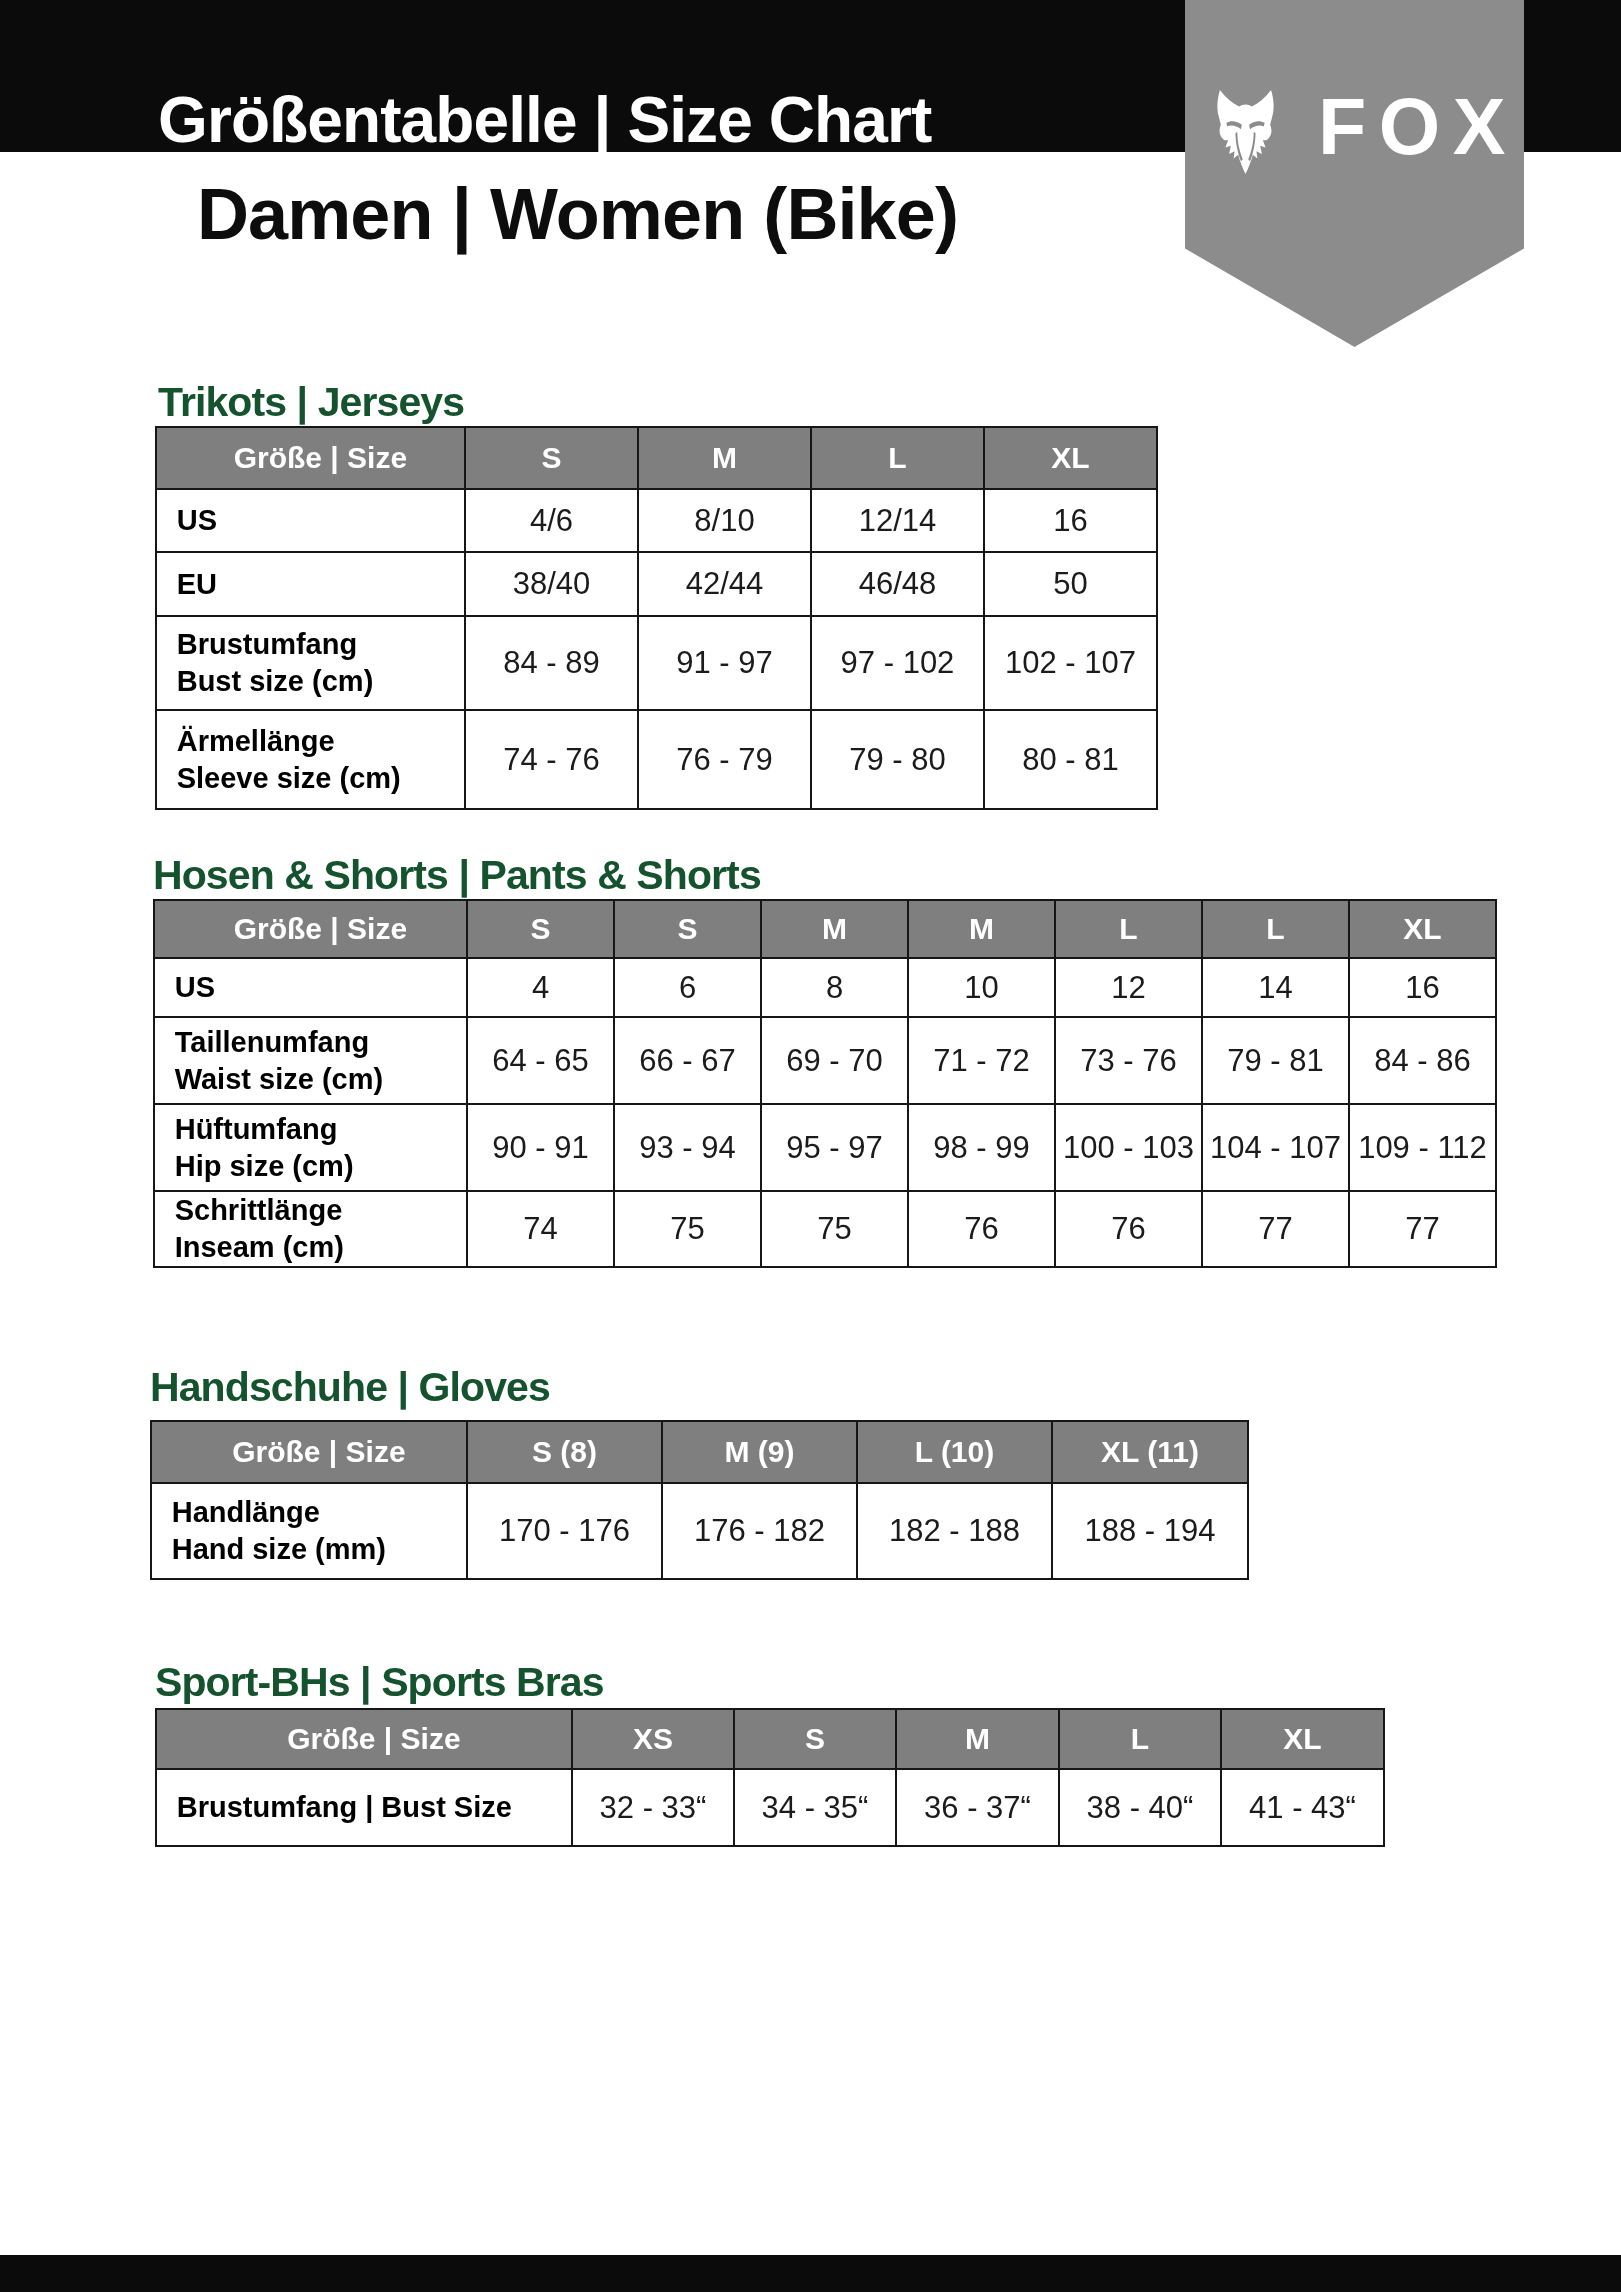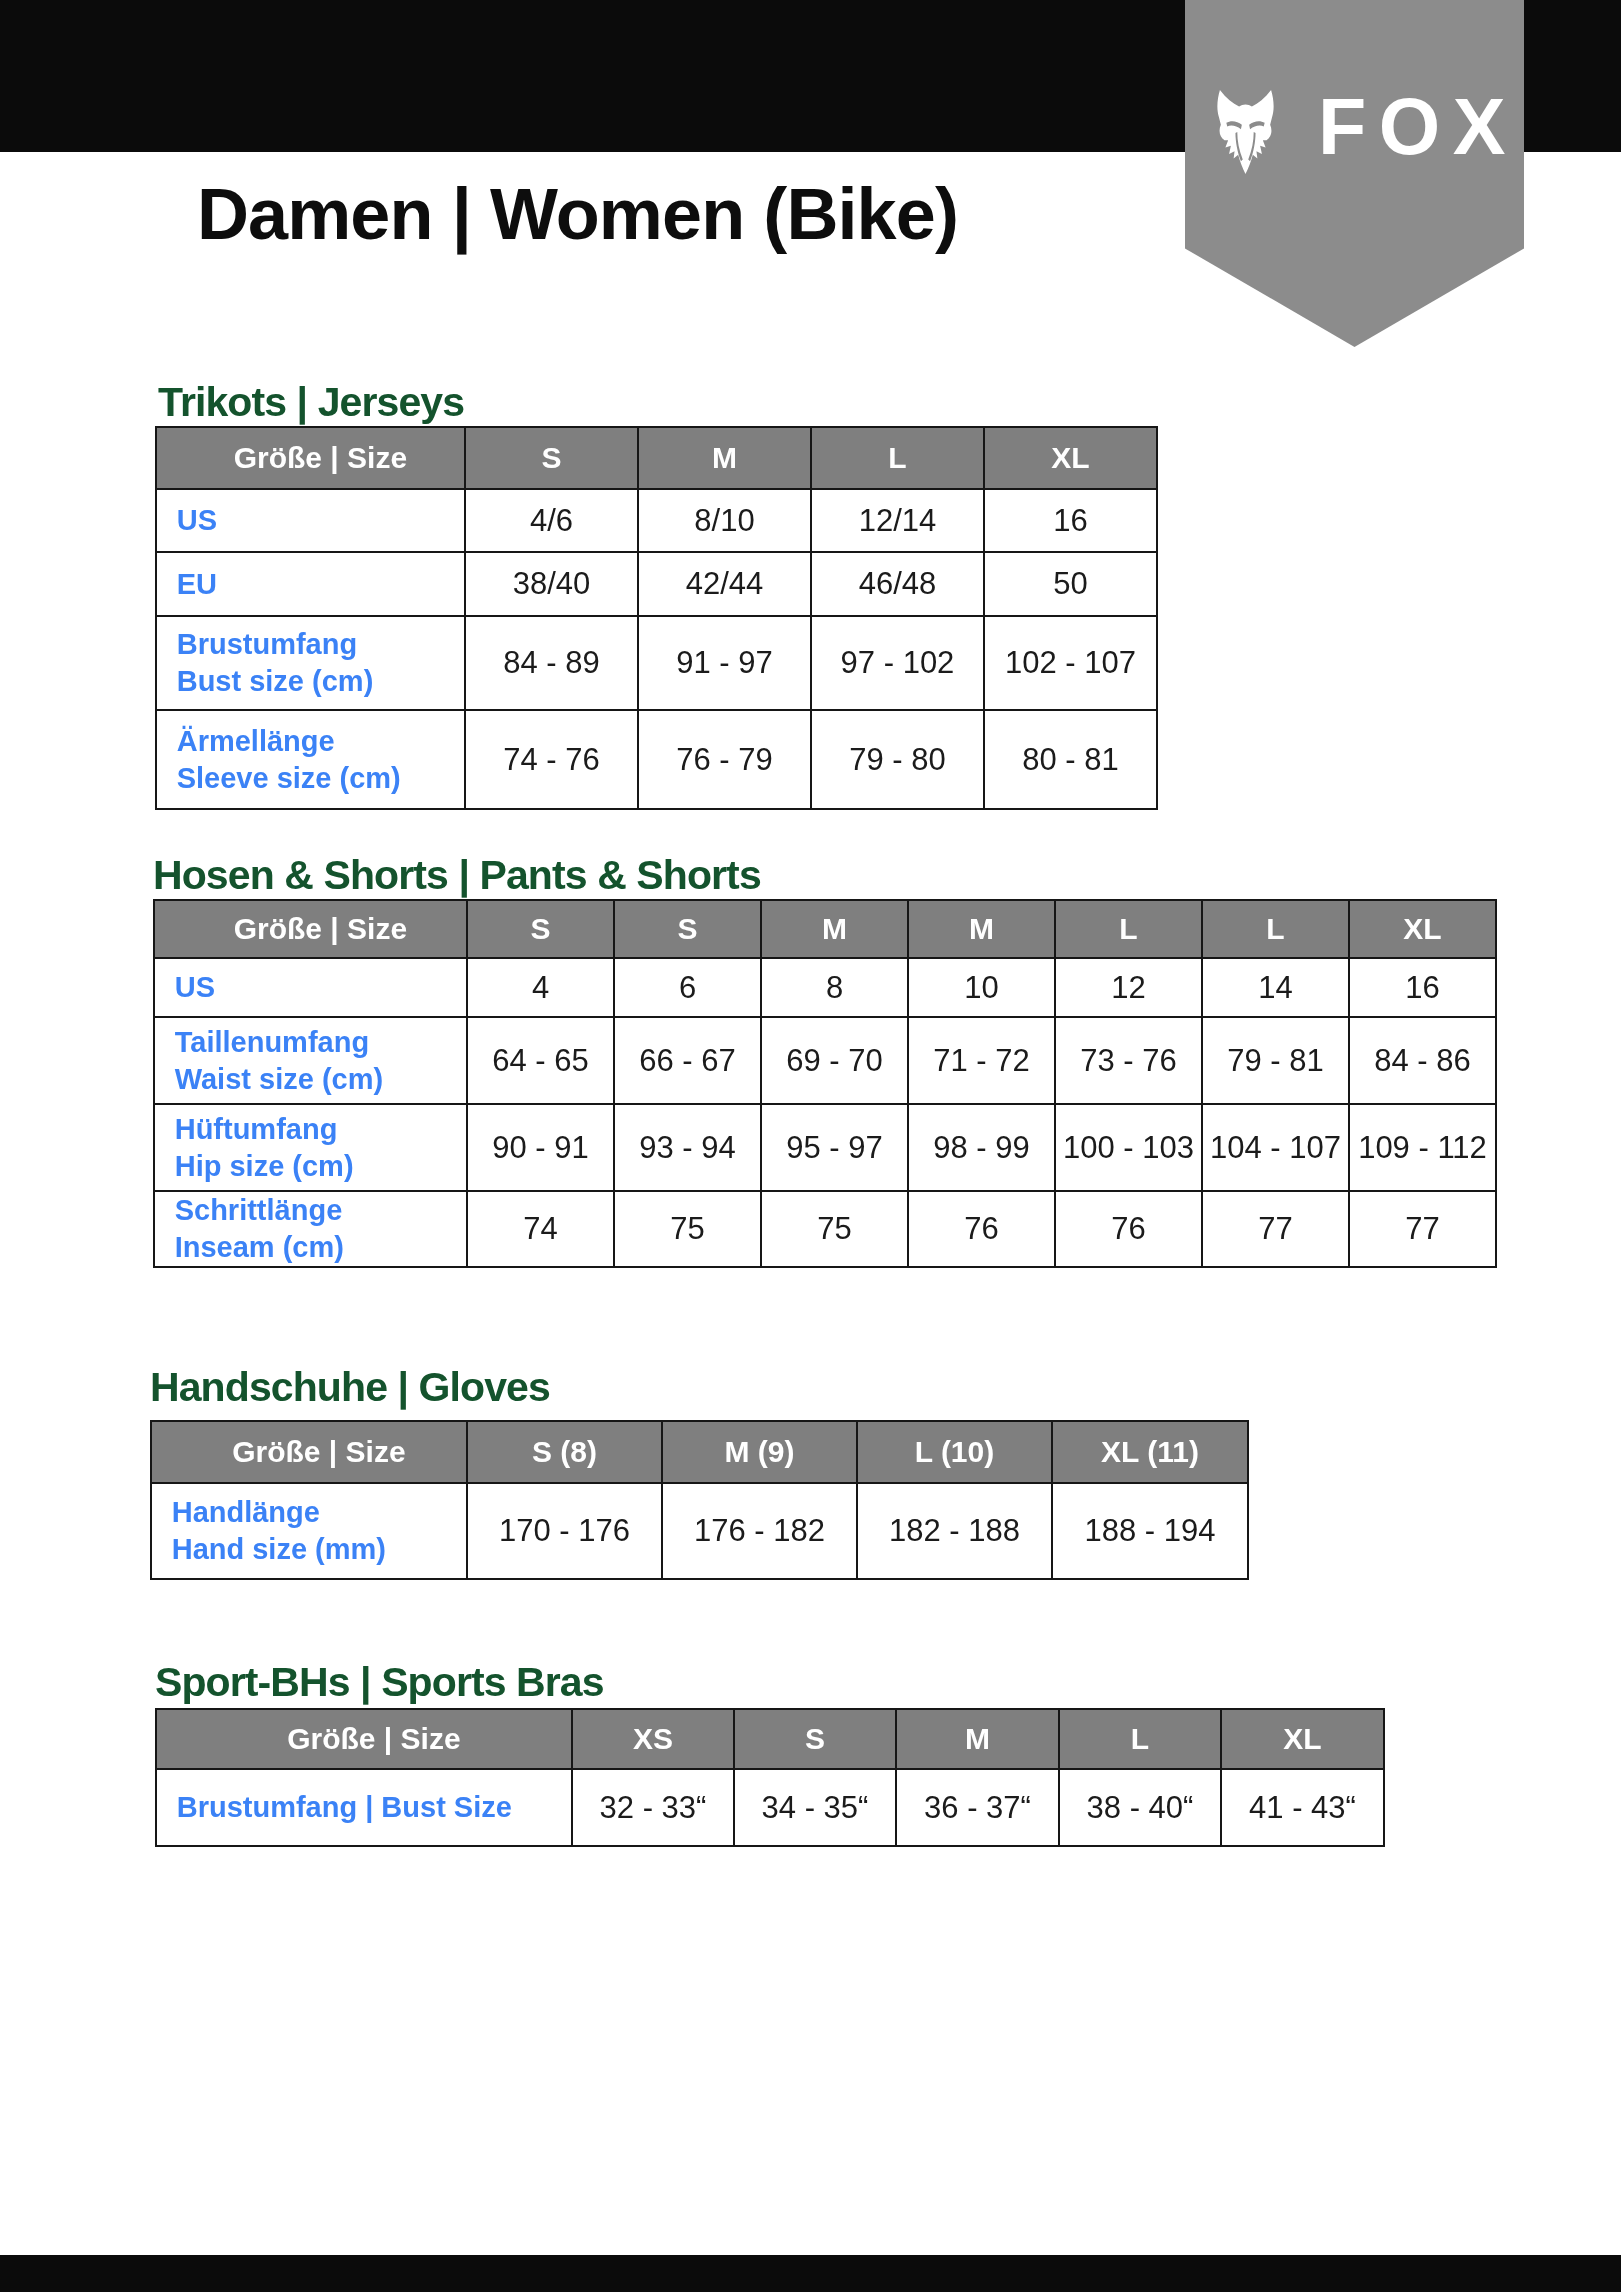--- a/index.html
+++ b/index.html
@@ -72,36 +72,37 @@
     background:#7f7f7f; color:#ffffff;
     font-weight:700; font-size:30px; text-align:center;
   }
   .szt th.lblc { text-align:left; padding-left:19.7px; }
   .szt td {
     font-size:31px; font-weight:400; color:#1b1b1b;
     text-align:center; white-space:nowrap;
   }
   .szt td.lblc {
     text-align:left; padding-left:19.7px;
-    font-weight:700; font-size:29px; line-height:37px; color:#3b82f6;
+    font-weight:700; font-size:29px; line-height:37px; color:#000000;
     white-space:normal;
   }
   .t-jerseys { left:155px; top:426px; width:1000px; }
   .t-pants   { left:153px; top:899px; width:1341px; }
   .t-gloves  { left:150px; top:1420px; width:1098px; }
   .t-bras    { left:155px; top:1708px; width:1229px; }
 </style>
 </head>
 <body>
 
 <div class="page">
 
   <div class="topbar"></div>
   <div class="bottombar"></div>
 
+  <div class="title1">Größentabelle | Size Chart</div>
   <div class="title2">Damen | Women (Bike)</div>
 
   <div class="banner">
     <svg class="fox-head" viewBox="0 0 66 92" xmlns="http://www.w3.org/2000/svg">
       <path fill="#ffffff" d="M5 0 C12 9 19 15 26 18 C30 15 36 15 40 18 C47 15 54 9 61 0 C64 10 65 21 62 30 L60 38 C63 45 61 52 56 55 L52 55 L55 63 L49 61 L51 70 L45 67 L46 75 L41 71 C39 79 36 86 33 92 C30 86 27 79 25 71 L20 75 L21 67 L15 70 L17 61 L11 63 L14 55 L10 55 C5 52 3 45 6 38 L4 30 C1 21 2 10 5 0 Z"></path>
       <path fill="#8c8c8c" d="M12 36 C17 33 24 34 29 38 L28 43 C23 39 17 38 13 40 Z"></path>
       <path fill="#8c8c8c" d="M54 36 C49 33 42 34 37 38 L38 43 C43 39 49 38 53 40 Z"></path>
       <path fill="#8c8c8c" d="M24 46 C24 56 26 66 30 76 L28 78 C24 68 22 56 22 47 Z"></path>
       <path fill="#8c8c8c" d="M42 46 C42 56 40 66 36 76 L38 78 C42 68 44 56 44 47 Z"></path>
     </svg>

